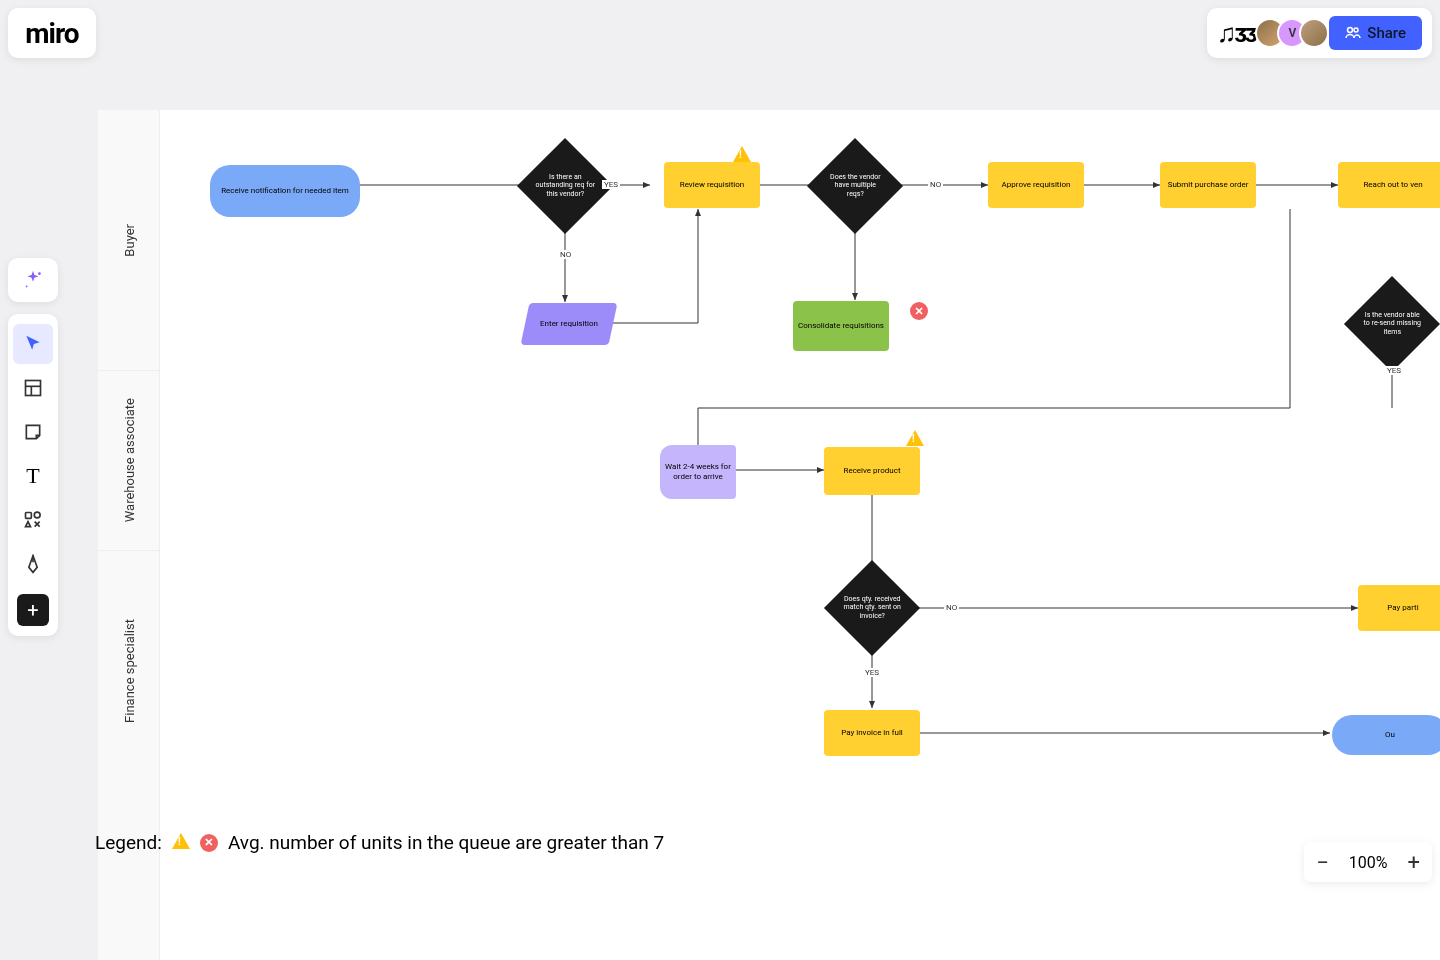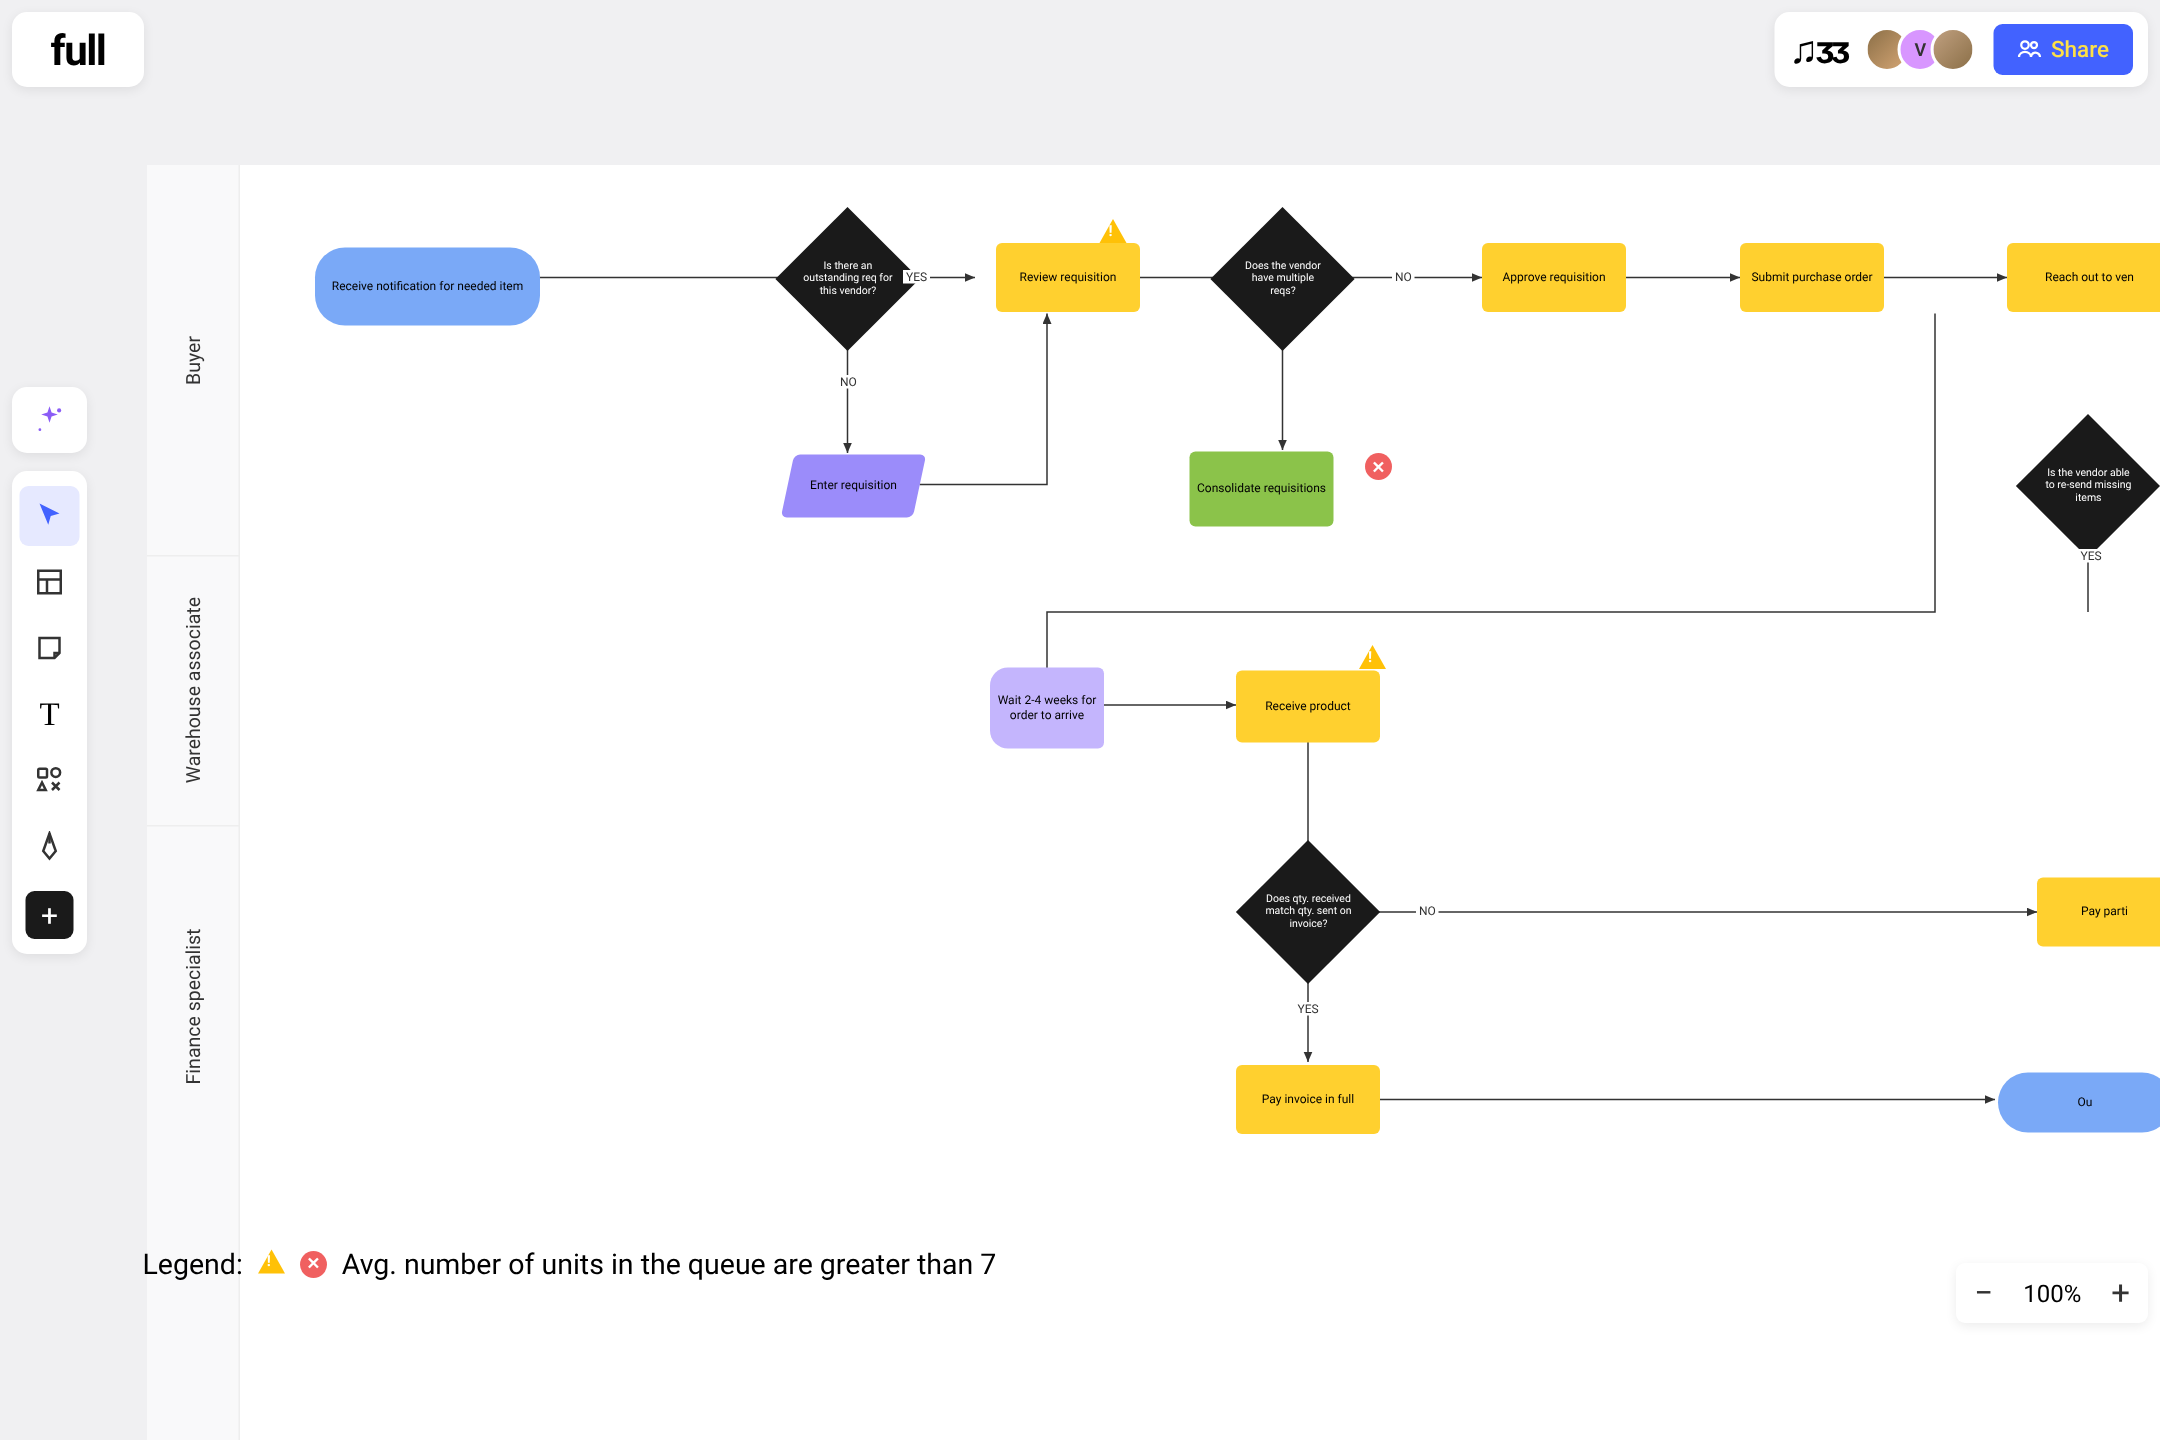--- a/index.html
+++ b/index.html
@@ -1,27 +1,27 @@
 <!DOCTYPE html>
 <html><head>
 <meta charset="utf-8">
 <style>
 *{box-sizing:border-box;margin:0;padding:0;font-family:-apple-system,BlinkMacSystemFont,"Segoe UI",Roboto,sans-serif}
 body{width:1440px;height:960px;background:#f0f0f2;overflow:hidden;position:relative}
 .logo{position:absolute;top:8px;left:8px;width:88px;height:50px;background:#fff;border-radius:10px;display:flex;align-items:center;justify-content:center;box-shadow:0 2px 8px rgba(0,0,0,0.08)}
 .logo span{font-size:28px;font-weight:700;letter-spacing:-1px}
-.header-right{position:absolute;top:8px;right:8px;height:50px;background:#fff;border-radius:10px;display:flex;align-items:center;padding:0 10px;gap:12px;box-shadow:0 2px 8px rgba(0,0,0,0.08)}
+.header-right{position:absolute;top:8px;right:8px;height:50px;background:#fff;border-radius:10px;display:flex;align-items:center;padding:0 10px;box-shadow:0 2px 8px rgba(0,0,0,0.08)}
 .music-icon{font-size:26px;font-weight:700;letter-spacing:-2px}
 .avatars{display:flex;align-items:center}
 .avatar{width:30px;height:30px;border-radius:50%;margin-left:-8px;border:2px solid #fff;display:flex;align-items:center;justify-content:center;font-size:12px;font-weight:600}
 .avatar:first-child{margin-left:0}
 .av1{background:linear-gradient(135deg,#8b6f47,#d4a574)}
 .av2{background:#d896ff;color:#333}
 .av3{background:linear-gradient(135deg,#c0a080,#8b6f47)}
-.share-btn{background:#4262ff;color:#fde047;border:none;border-radius:6px;padding:8px 16px;font-size:15px;font-weight:500;display:flex;align-items:center;gap:6px;cursor:pointer}
+.share-btn{background:#4262ff;color:#0f172a;border:none;border-radius:6px;padding:8px 16px;font-size:15px;font-weight:500;display:flex;align-items:center;gap:6px;cursor:pointer}
 .toolbar{position:absolute;left:8px;top:260px;width:50px;background:#fff;border-radius:10px;display:flex;flex-direction:column;align-items:center;padding:10px 0;gap:4px;box-shadow:0 2px 8px rgba(0,0,0,0.08)}
 .ai-btn{position:absolute;left:8px;top:260px;width:50px;height:44px;background:#fff;border-radius:10px;display:flex;align-items:center;justify-content:center;box-shadow:0 2px 8px rgba(0,0,0,0.08)}
 .tool{width:40px;height:40px;display:flex;align-items:center;justify-content:center;border-radius:6px;cursor:pointer;font-size:20px}
 .tool.active{background:#e6e9ff}
 .tool.dark{background:#1a1a1a;color:#fff;border-radius:6px;width:32px;height:32px;margin-top:6px}
 .canvas{position:absolute;left:98px;top:110px;right:0;bottom:0;background:#fff}
 .lane-col{position:absolute;left:0;top:0;width:62px;height:100%;background:#f9f9fa;border-right:1px solid #eee}
 .lane{position:absolute;left:0;width:62px;display:flex;align-items:center;justify-content:center}
 .lane-label{writing-mode:vertical-rl;transform:rotate(180deg);font-size:13px;color:#333}
 .lane1{top:0;height:260px}
@@ -46,21 +46,21 @@
 .legend .warn-triangle{display:inline-block}
 .legend .err-badge{position:static;display:inline-flex}
 .zoom{position:absolute;bottom:78px;right:8px;background:#fff;border-radius:6px;height:40px;display:flex;align-items:center;padding:0 12px;gap:20px;box-shadow:0 2px 8px rgba(0,0,0,0.08);font-size:16px}
 .zoom-btn{cursor:pointer;font-size:22px;color:#333}
 svg.edges{position:absolute;left:0;top:0;width:100%;height:100%;pointer-events:none}
 </style>
 </head>
 <body>
 
 <div class="logo">
-    <span>full</span>
+    <span>miro</span>
   </div>
 
 <div class="header-right">
   <div class="music-icon">♫ᴣᴣ</div>
   <div class="avatars">
     <div class="avatar av1"></div>
     <div class="avatar av2">V</div>
     <div class="avatar av3"></div>
   </div>
   <button class="share-btn">

